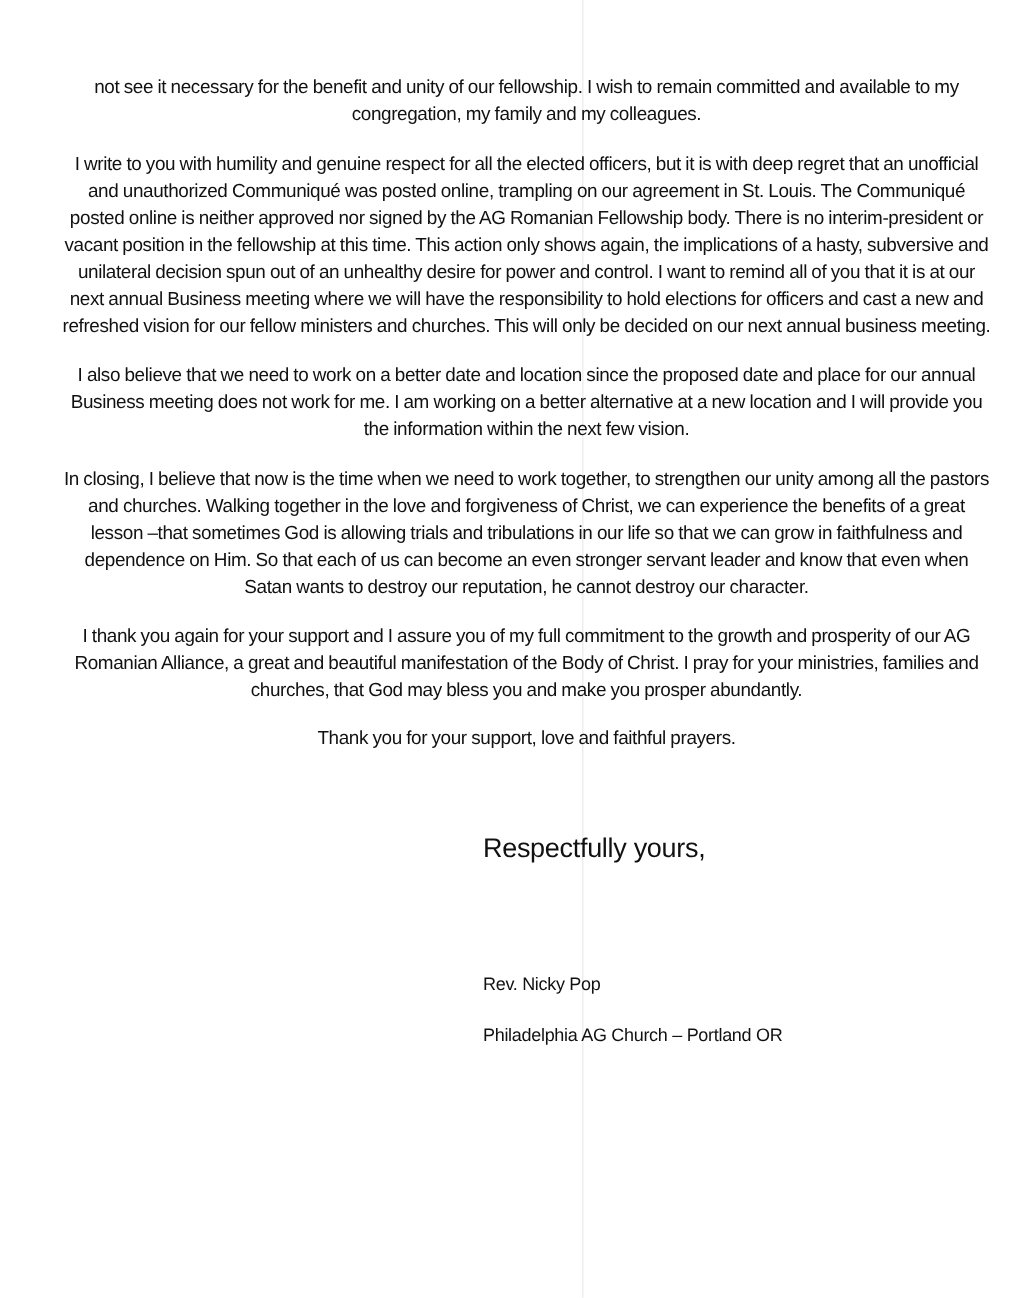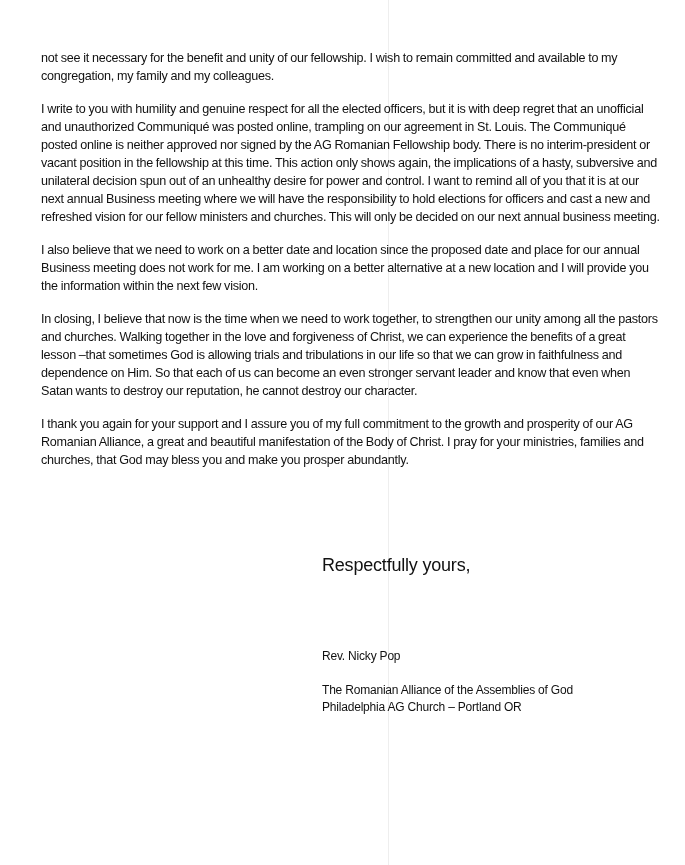--- a/index.html
+++ b/index.html
@@ -8,20 +8,21 @@
       font-family: "Liberation Sans", sans-serif; color: #111111;
     }
     .scan-line {
       position: absolute; left: 388px; top: 0; width: 1px; height: 865px;
       background: #eeeeee;
     }
     .body-text {
       position: absolute; left: 41px; top: 49px; width: 620px;
       font-size: 12.6px; line-height: 18.1px; letter-spacing: -0.25px;
       word-spacing: -0.3px;
+      text-align: center;
     }
     .para { margin: 0 0 14.5px 0; }
     .para.p-first { margin-bottom: 14.5px; }
     .closing {
       position: absolute; left: 322px; top: 556px;
       font-size: 18px; line-height: 18px; letter-spacing: -0.2px;
     }
     .signature {
       position: absolute; left: 322px; top: 648px;
       font-size: 12px; line-height: 17.7px; letter-spacing: -0.2px;
@@ -33,21 +34,21 @@
 <body>
 
 <div class="scan-line"></div>
 
 <div class="body-text">
   <p class="para p-first">not see it necessary for the benefit and unity of our fellowship.   I wish to remain committed and available to my congregation, my family and my colleagues.</p>
   <p class="para">I write to you with humility and genuine respect for all the elected officers, but it is with deep regret that an unofficial and unauthorized Communiqué was posted online, trampling on our agreement in St. Louis.  The Communiqué posted online is neither approved nor signed by the AG Romanian Fellowship body.   There is no interim-president or vacant position in the fellowship at this time. This action only shows again, the implications of a hasty, subversive and unilateral decision spun out of an unhealthy desire for power and control. I want to remind all of you that it is at our next annual Business meeting where we will have the responsibility to hold elections for officers and cast a new and refreshed vision for our fellow ministers and churches. This will only be decided on our next annual business meeting.</p>
   <p class="para">I also believe that we need to work on a better date and location since the proposed date and place for our annual Business meeting does not work for me. I am working on a better alternative at a new location and I will provide you the information within the next few vision.</p>
   <p class="para">In closing, I believe that now is the time when we need to work together, to strengthen our unity among all the pastors and churches. Walking together in the love and forgiveness of Christ, we can experience the benefits of a great lesson –that sometimes God is allowing trials and tribulations in our life so that we can grow in faithfulness and dependence on Him. So that each of us can become an even stronger servant leader and know that even when Satan wants to destroy our reputation, he cannot destroy our character.</p>
   <p class="para">I thank you again for your support and I assure you of my full commitment to the growth and prosperity of our AG Romanian Alliance, a great and beautiful manifestation of the Body of Christ. I pray for your ministries, families and churches, that God may bless you and make you prosper abundantly.</p>
+  <p class="para">Thank you for your support, love and faithful prayers.</p>
 </div>
 
 <div class="closing">Respectfully yours,</div>
 
 <div class="signature">
   <div class="sig-name">Rev. Nicky Pop</div>
-  <span class="sig-line">The Romanian Alliance of the Assemblies of God</span>
   <span class="sig-line">Philadelphia AG Church – Portland OR</span>
 </div>
 
 </body></html>

